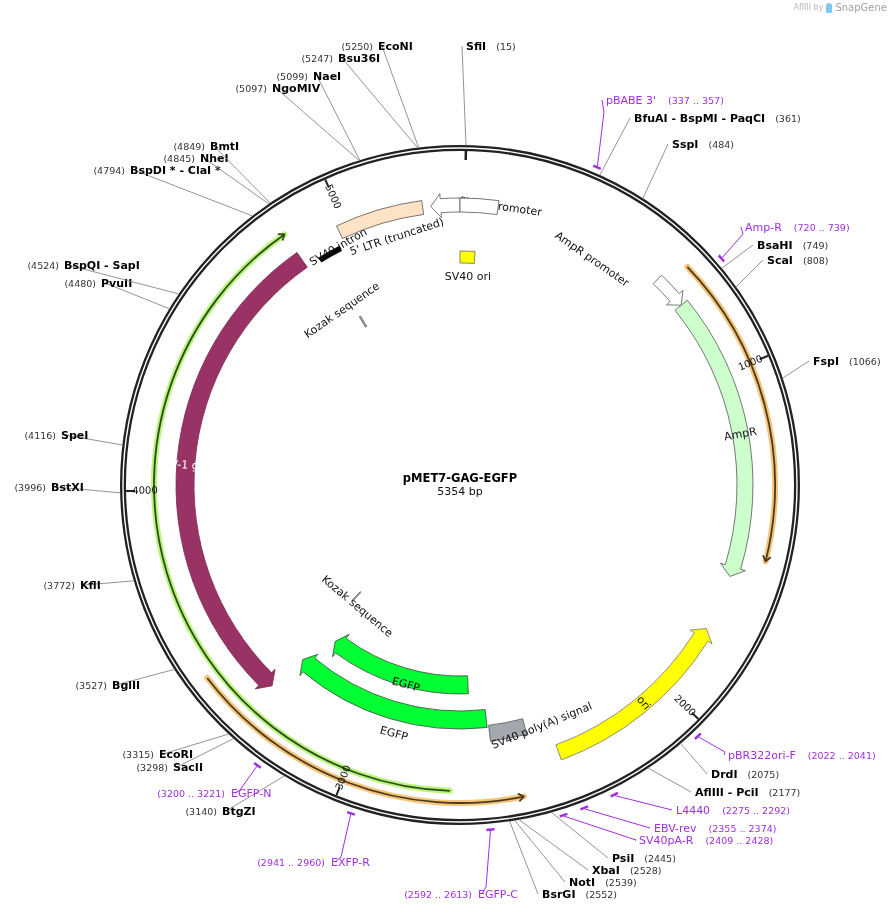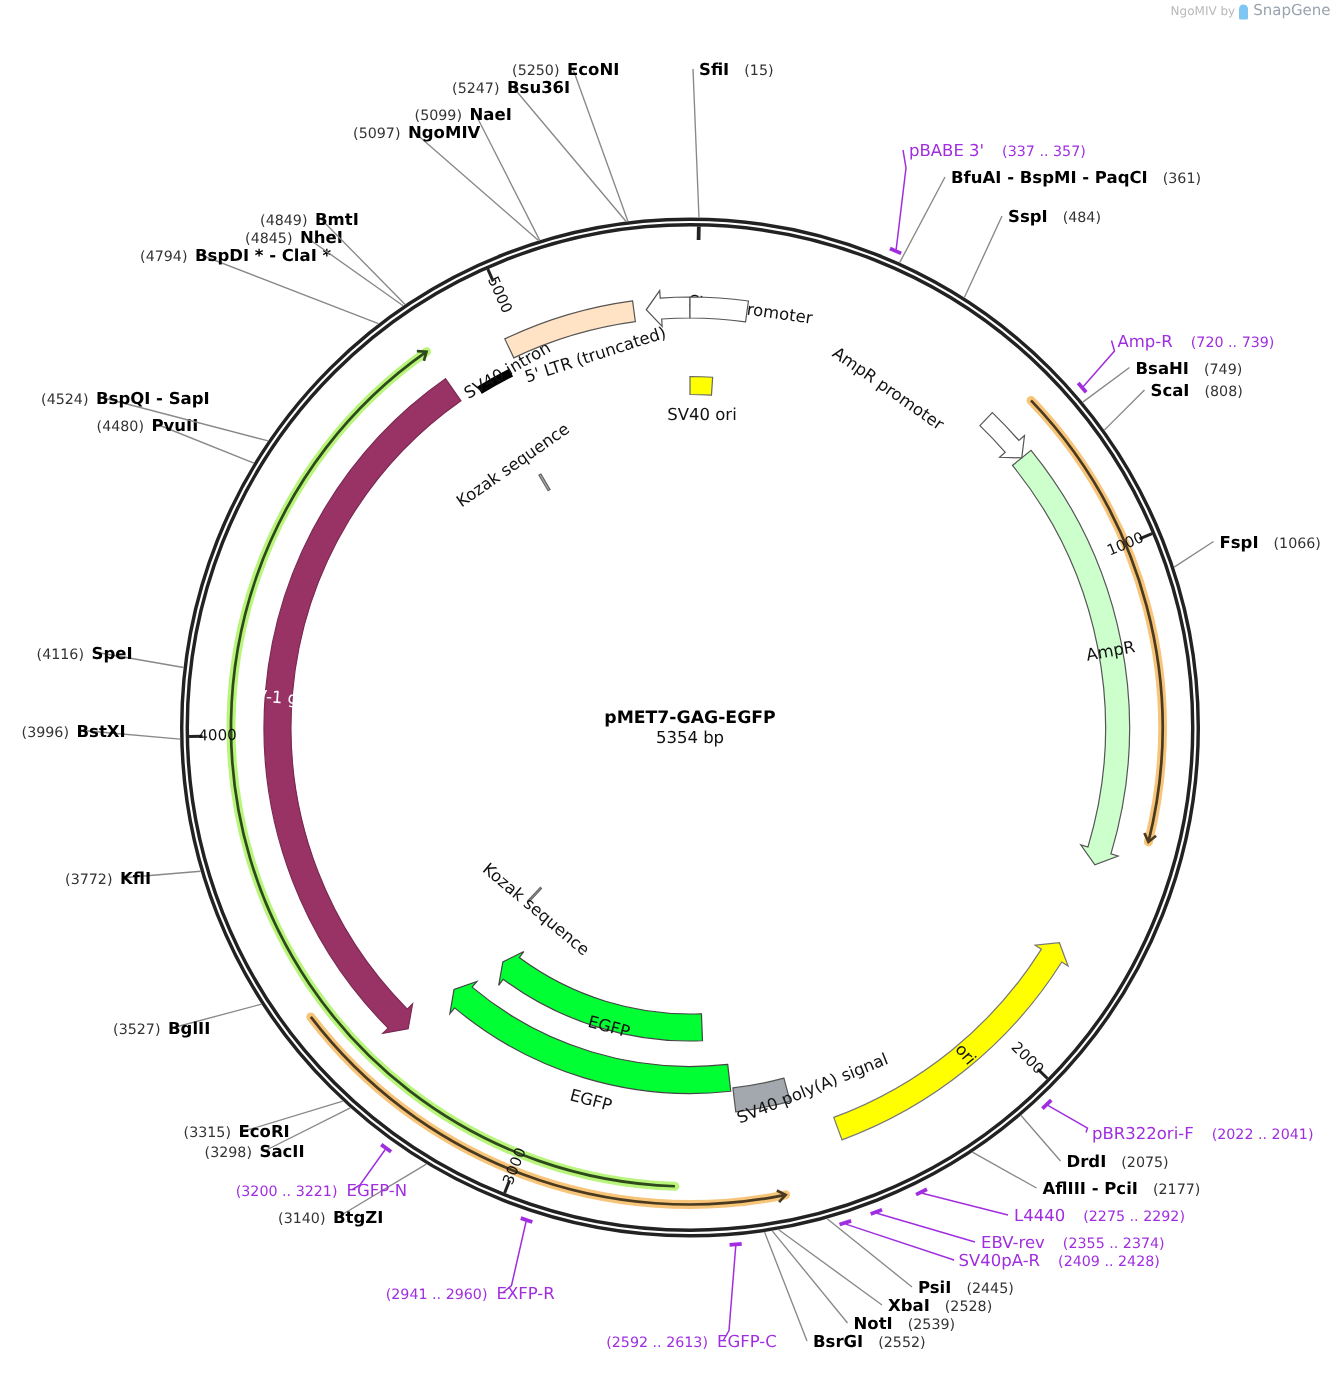--- a/index.html
+++ b/index.html
@@ -16,21 +16,21 @@
   .primer-pos { fill: #a02ee0; font-size: 9.5px; }
   .feat-label { font-size: 11px; fill: #111; }
   .tick-label { font-size: 10px; fill: #111; }
   .title { font-weight: bold; font-size: 11.5px; fill: #000; }
   .subtitle { font-size: 11px; fill: #111; }
 </style>
 </head>
 <body>
 
 <div class="credit">
-  <span>NgoMIV by</span>
+  <span>AflIII by</span>
   <span class="logo"></span>
   <span class="brand">SnapGene</span>
 </div>
 
 <svg id="map" width="895" height="915" viewBox="0 0 895 915">
   <g id="g-thin">
       <path d="M687.3297369358376,266.9491098282722 A315,315 0 0 1 765.6173006410195,561.3090135494928" fill="none" stroke="#f7c57a" stroke-width="6" stroke-linecap="round"></path>
       <path d="M687.3297369358376,266.9491098282722 A315,315 0 0 1 765.6173006410195,561.3090135494928" fill="none" stroke="#4a3a20" stroke-width="1.8"></path>
       <path d="M770.7259812445554,557.1828551638695 L765.6173006410195,561.3090135494928 L762.9334801475134,555.3726268212018" fill="none" stroke="#4a3a20" stroke-width="1.8"></path>
       <path d="M523.7534849065368,796.54372592346 A318,318 0 0 1 207.21278986994997,677.9316624990983" fill="none" stroke="#f7c57a" stroke-width="6" stroke-linecap="round"></path>

